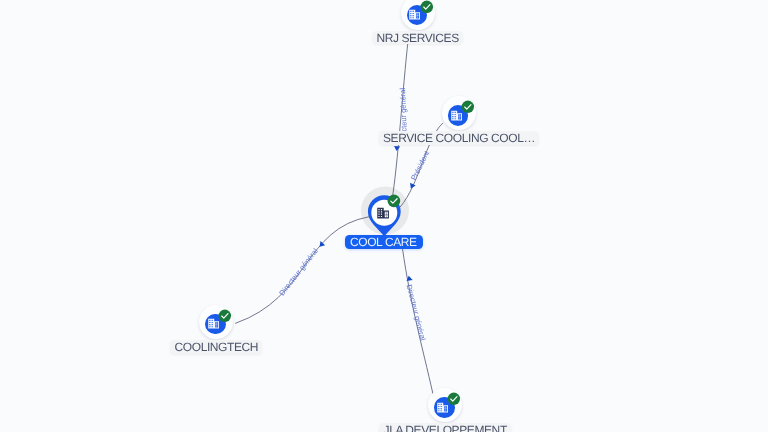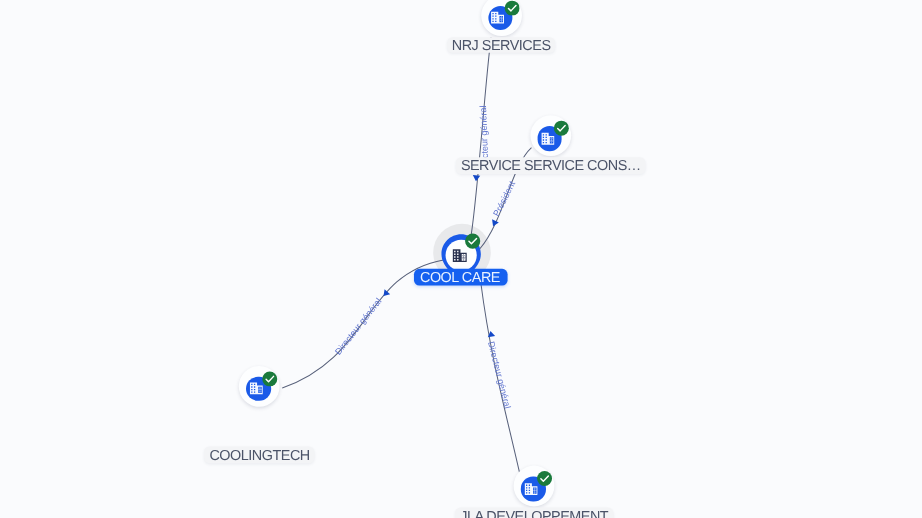--- a/index.html
+++ b/index.html
@@ -119,21 +119,21 @@
             <rect x="38.8" y="31.2" width="2.1" height="2.1"></rect>
     </g>
   </svg>
       </div>
       <div style="position:absolute;left:20.2px;top:5.2px;">
         <svg width="13.6" height="13.6" viewBox="0 0 24 24">
      <circle cx="12" cy="12" r="11" fill="#1a7a3c"></circle>
      <path d="M6.6 12.4 L10.2 16 L17.6 8.2" fill="none" stroke="#fff" stroke-width="2.1" stroke-linecap="round" stroke-linejoin="round"></path>
   </svg>
       </div>
-      <div class="nlabel" style="top:36.4px;">SERVICE SERVICE CONS…</div>
+      <div class="nlabel" style="top:36.4px;">SERVICE COOLING COOL…</div>
     </div>
     <div class="nodewrap" style="left: 350px; top: 184px; width: 68px; height: 68px;">
       <svg width="68" height="68" viewBox="0 0 68 68" style="position:absolute;left:0;top:0;">
         <path d="M34.3 11.2 C25.25 11.2 17.9 18.55 17.9 27.6 C17.9 38.0 27.3 43.4 34.3 52.6 C41.3 43.4 50.7 38.0 50.7 27.6 C50.7 18.55 43.35 11.2 34.3 11.2 Z" fill="#1a5ae8"></path>
         <circle cx="34.3" cy="28.7" r="13" fill="#fdfeff"></circle>
       </svg>
       <div style="position:absolute;left:27.4px;top:22.4px;">
         <svg width="12.2" height="12.2" viewBox="0 0 48 44">
     <path fill="#2b3350" fill-rule="evenodd" d="
       M1 1 H26.5 V12 H47 V43 H1 Z
@@ -156,21 +156,21 @@
             <rect x="38.8" y="31.2" width="2.1" height="2.1"></rect>
     </g>
   </svg>
       </div>
       <div style="position:absolute;left:37px;top:10.3px;">
         <svg width="13.8" height="13.8" viewBox="0 0 24 24">
      <circle cx="12" cy="12" r="11" fill="#1a7a3c"></circle>
      <path d="M6.6 12.4 L10.2 16 L17.6 8.2" fill="none" stroke="#fff" stroke-width="2.1" stroke-linecap="round" stroke-linejoin="round"></path>
   </svg>
       </div>
-      <div class="nlabel primary" style="top:40px;text-align:center;">COOL CARE</div>
+      <div class="nlabel primary" style="top:51px;text-align:center;">COOL CARE</div>
     </div>
     <div class="nodewrap" style="left: 198.3px; top: 303.7px; width: 36px; height: 36px;">
       <div style="position:absolute;left:1px;top:1px;width:34px;height:34px;border-radius:50%;
                   background:#fdfeff;box-shadow:0 1.2px 3.2px rgba(40,50,80,.15);"></div>
       <div style="position:absolute;left:7.1px;top:10.3px;width:20.4px;height:20.4px;border-radius:50%;
                   background:#1a5ae8;"></div>
       <div style="position:absolute;left:9.6px;top:13px;">
         <svg width="11.3" height="11.3" viewBox="0 0 48 44">
     <path fill="#f4f8ff" fill-rule="evenodd" d="
       M1 1 H26.5 V12 H47 V43 H1 Z
@@ -193,21 +193,21 @@
             <rect x="38.8" y="31.2" width="2.1" height="2.1"></rect>
     </g>
   </svg>
       </div>
       <div style="position:absolute;left:20.2px;top:5.2px;">
         <svg width="13.6" height="13.6" viewBox="0 0 24 24">
      <circle cx="12" cy="12" r="11" fill="#1a7a3c"></circle>
      <path d="M6.6 12.4 L10.2 16 L17.6 8.2" fill="none" stroke="#fff" stroke-width="2.1" stroke-linecap="round" stroke-linejoin="round"></path>
   </svg>
       </div>
-      <div class="nlabel" style="top:36.4px;margin-top:32px;">COOLINGTECH</div>
+      <div class="nlabel" style="top:36.4px;">COOLINGTECH</div>
     </div>
     <div class="nodewrap" style="left: 427.2px; top: 387px; width: 36px; height: 36px;">
       <div style="position:absolute;left:1px;top:1px;width:34px;height:34px;border-radius:50%;
                   background:#fdfeff;box-shadow:0 1.2px 3.2px rgba(40,50,80,.15);"></div>
       <div style="position:absolute;left:7.1px;top:10.3px;width:20.4px;height:20.4px;border-radius:50%;
                   background:#1a5ae8;"></div>
       <div style="position:absolute;left:9.6px;top:13px;">
         <svg width="11.3" height="11.3" viewBox="0 0 48 44">
     <path fill="#f4f8ff" fill-rule="evenodd" d="
       M1 1 H26.5 V12 H47 V43 H1 Z

